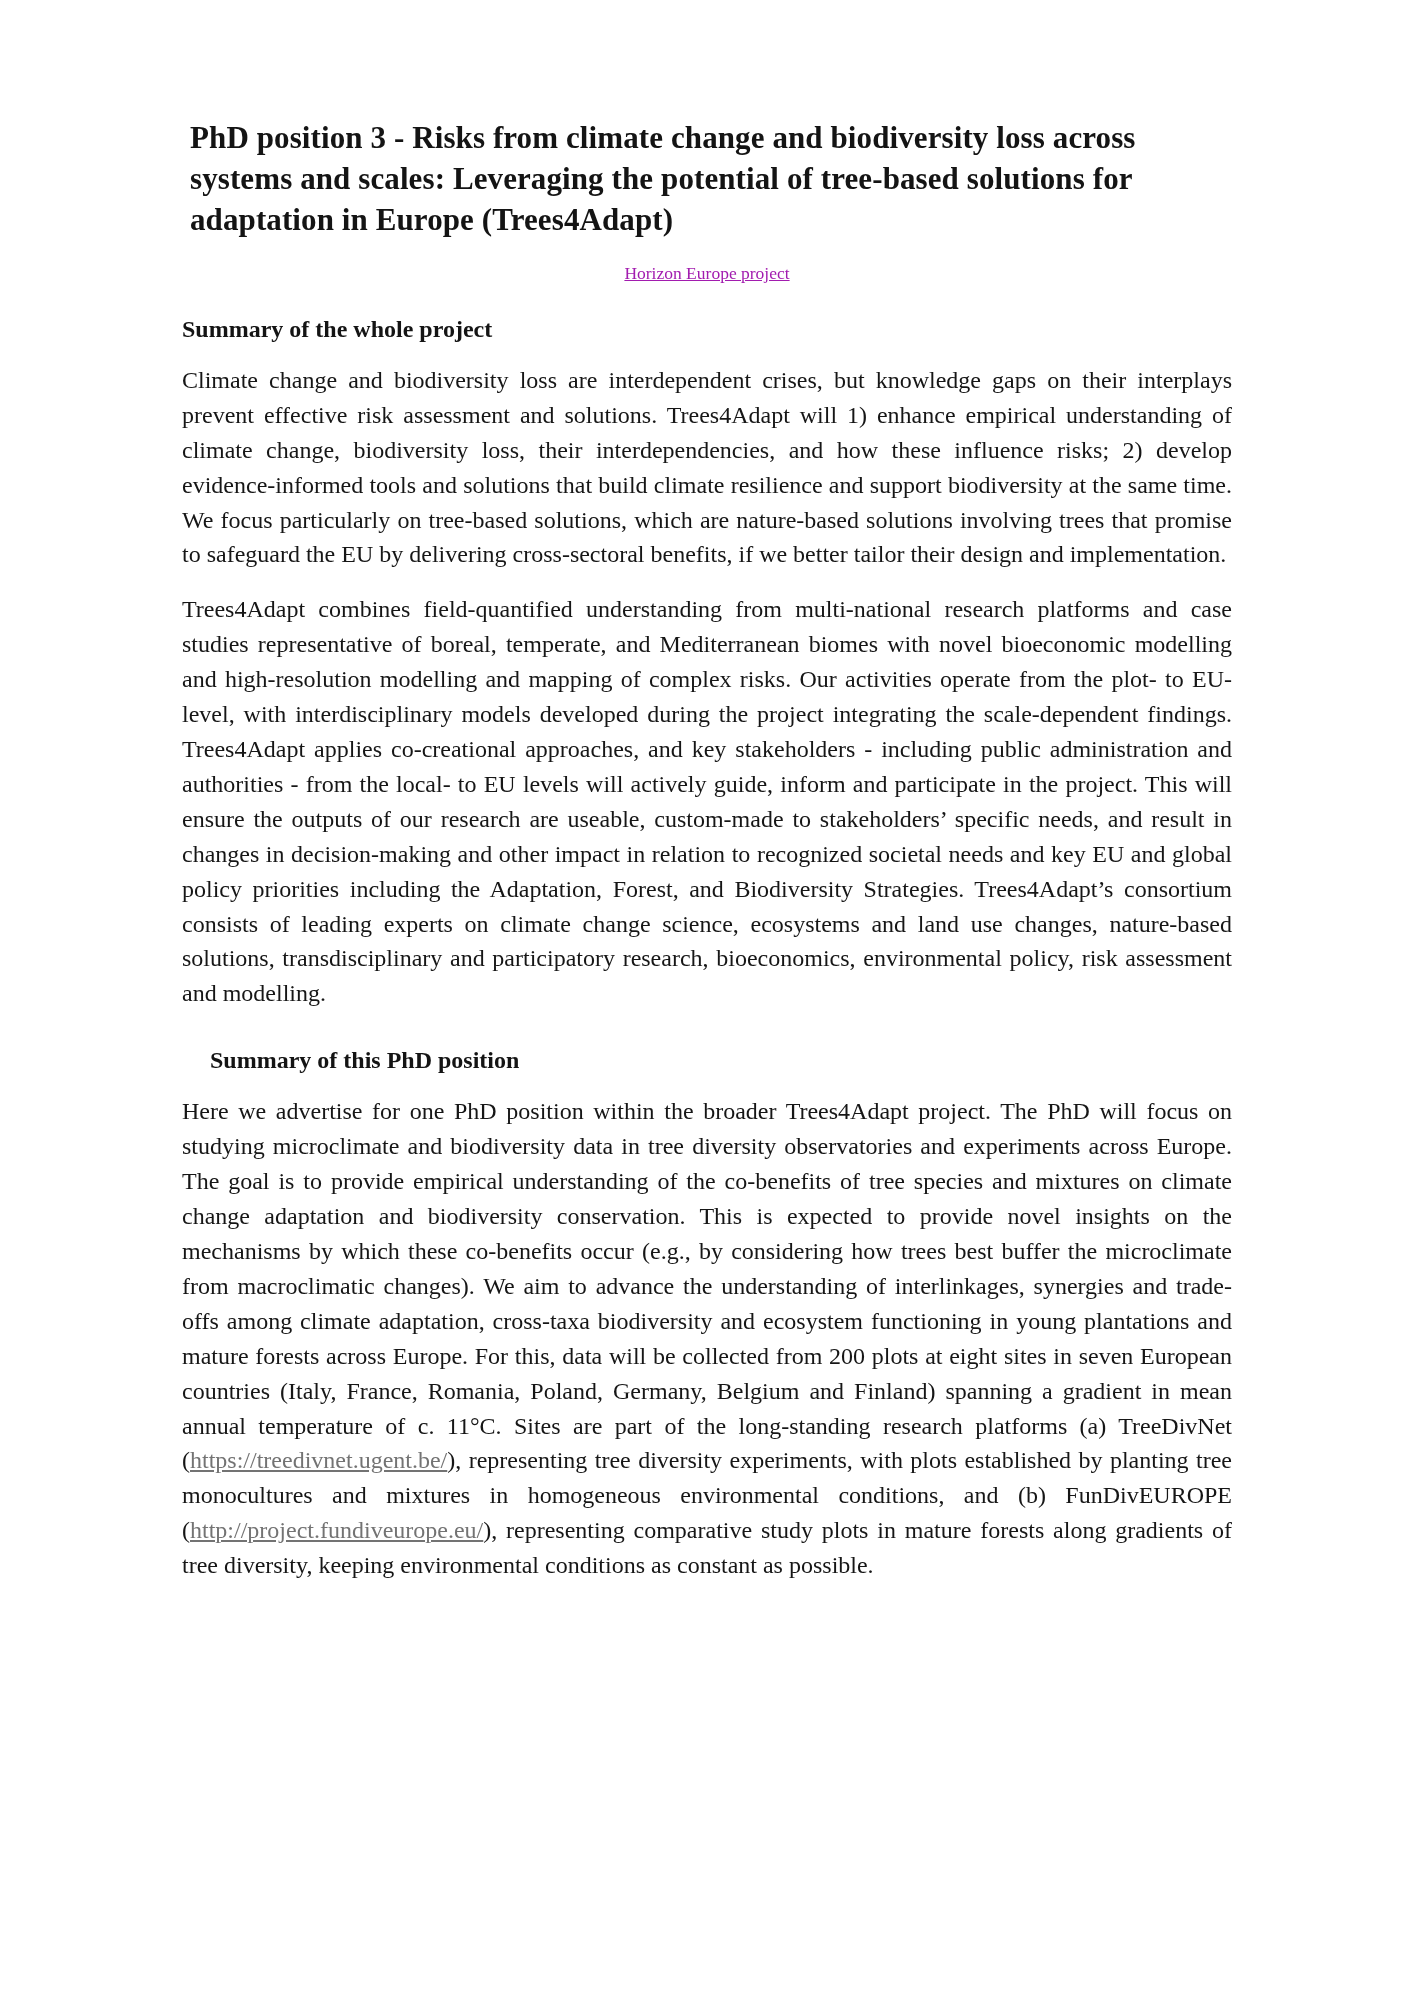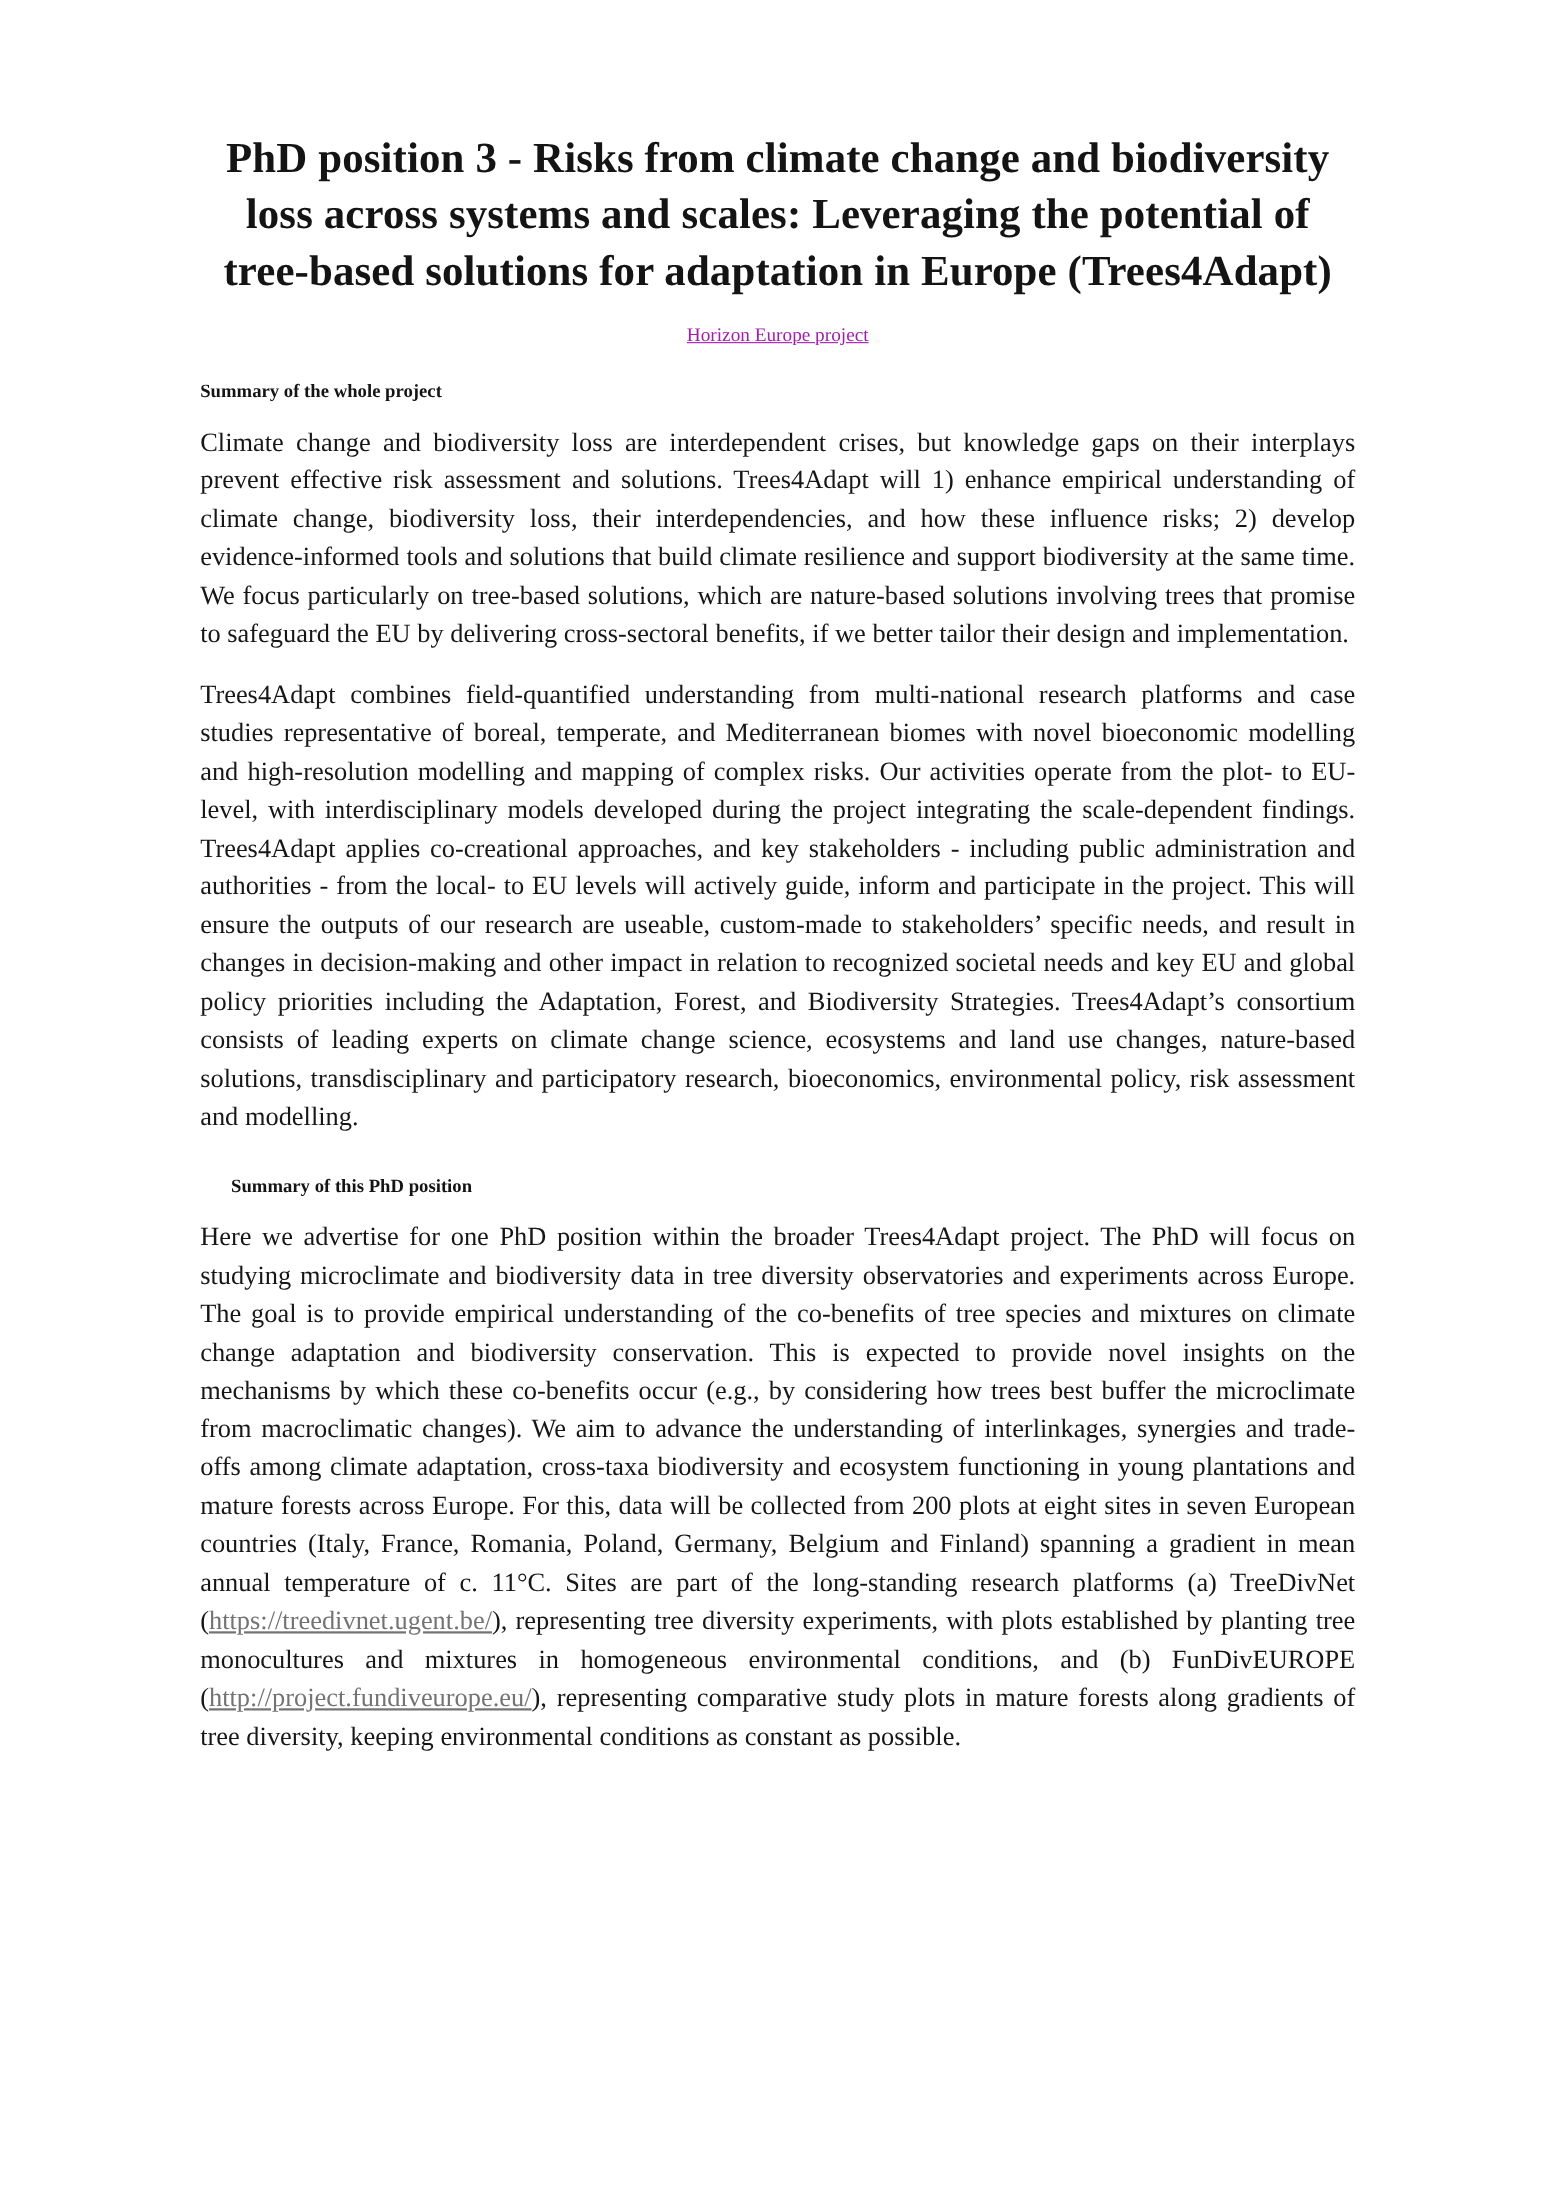--- a/index.html
+++ b/index.html
@@ -16,42 +16,42 @@
   }
   .page {
     box-sizing: border-box;
     width: 1414px;
     min-height: 2000px;
     padding: 118px 182px 60px 182px;
     background: #ffffff;
   }
   h1.doc-title {
     font-family: "Liberation Serif", serif;
-    font-size: 39px;
+    font-size: 31px;
     font-weight: bold;
     line-height: 1.32;
-    text-align: center;
+    text-align: left;
     margin: 0 0 0 0;
     letter-spacing: 0.1px;
     color: #141414;
     padding: 0 8px;
   }
   .subtitle-link-wrap {
     text-align: center;
     margin-top: 22px;
     margin-bottom: 30px;
   }
   a.doc-link {
     color: #a21caf;
     text-decoration: underline;
     font-size: 17.5px;
     font-family: "Liberation Serif", serif;
   }
   h2.section-heading {
-    font-size: 17px;
+    font-size: 24px;
     font-weight: bold;
     margin: 0 0 18px 0;
     color: #141414;
     line-height: 1.3;
   }
   h2.section-heading.second {
     margin-top: 34px;
     margin-left: 28px;
   }
   p.body-par {

